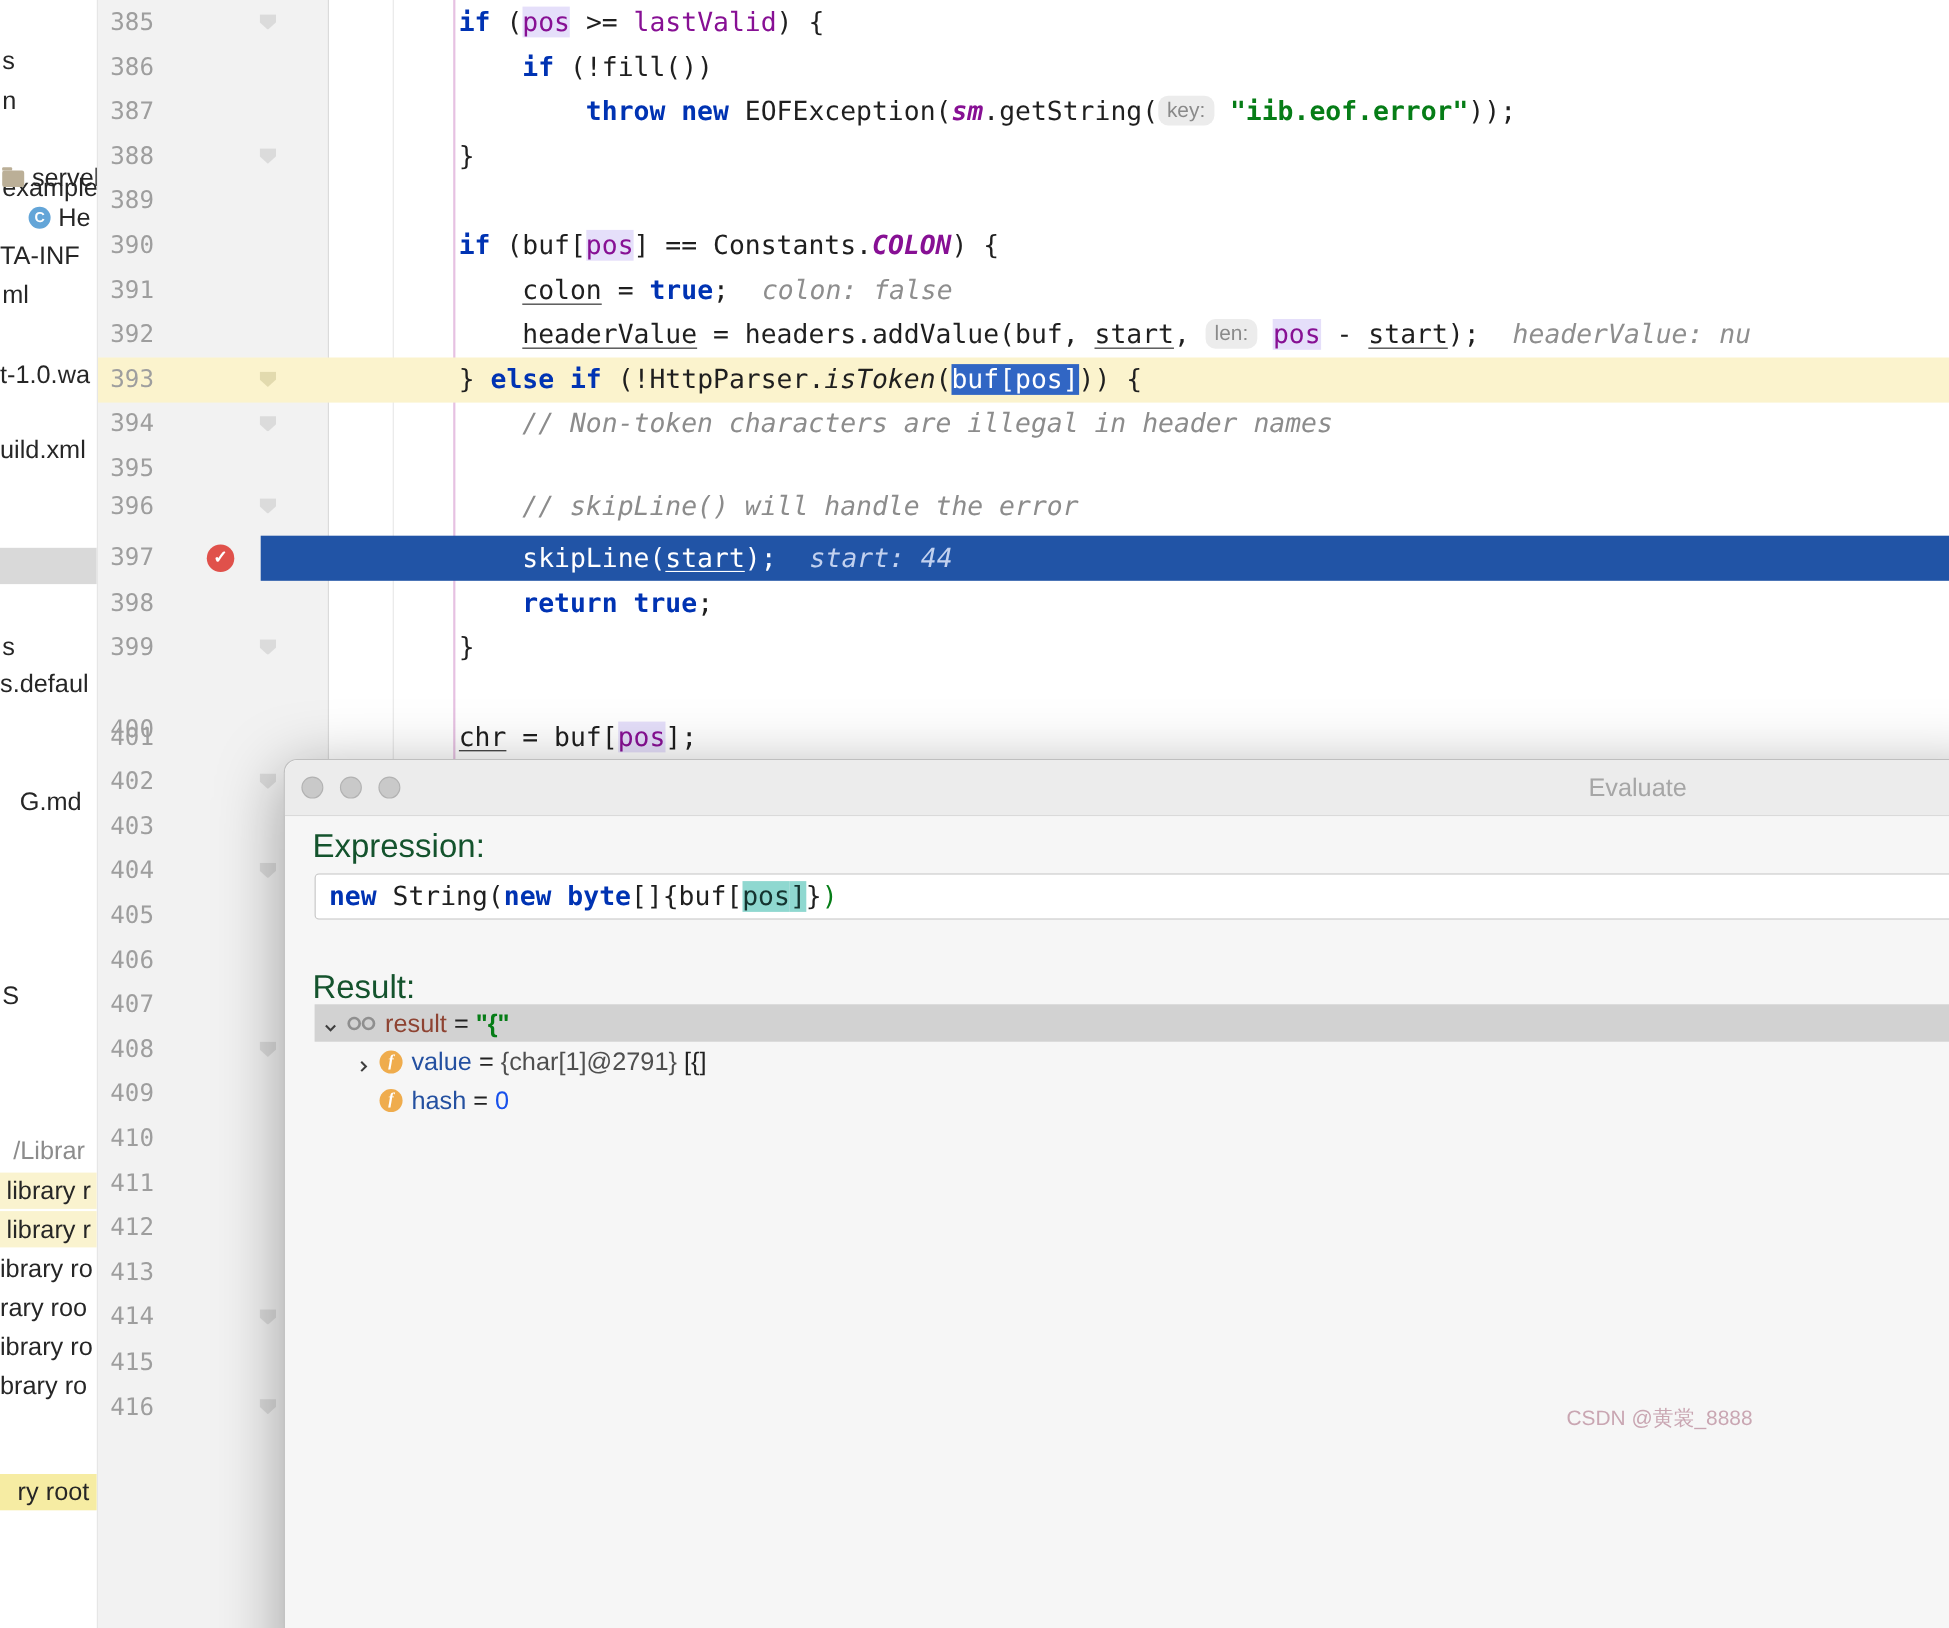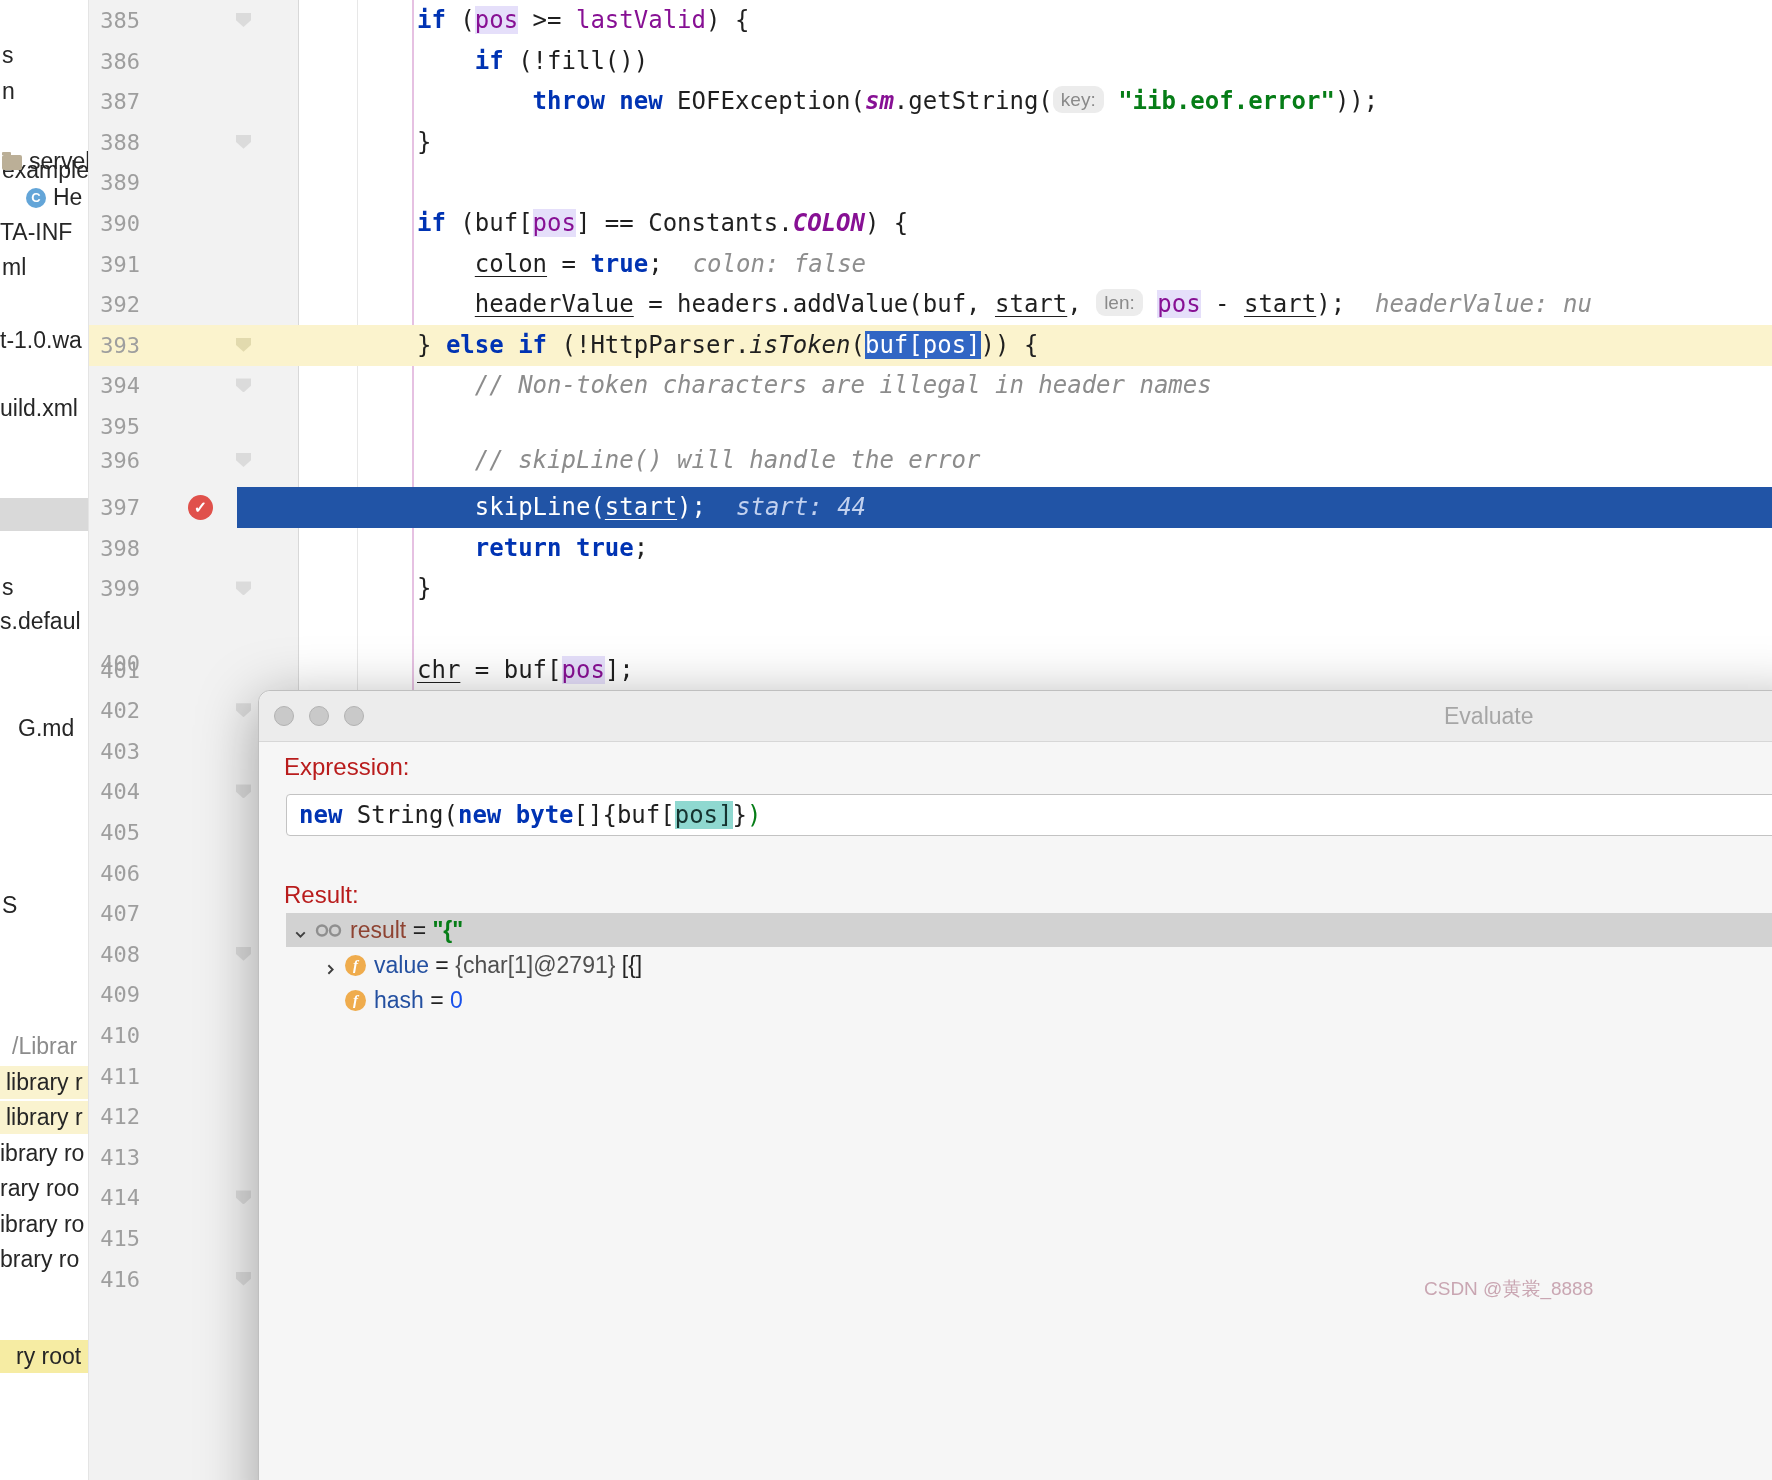--- a/index.html
+++ b/index.html
@@ -60,21 +60,21 @@
 
   
   .dialog{position:absolute;left:258px;top:690px;width:1560px;height:840px;background:#f6f6f6;
           border:1px solid #bfbfbf;border-radius:12px 12px 0 0;box-shadow:0 12px 60px rgba(0,0,0,.35);z-index:10;}
   .dlg-header{position:absolute;left:0;top:0;right:0;height:50px;background:#ececec;
               border-bottom:1px solid #d7d7d7;border-radius:12px 12px 0 0;}
   .tl{position:absolute;top:15px;width:20px;height:20px;border-radius:50%;background:#c9c9c9;
       border:1px solid #b2b2b2;box-sizing:border-box;}
   .tl.t1{left:15px}.tl.t2{left:50px}.tl.t3{left:85px}
   .dlg-title{position:absolute;left:1185px;top:0;line-height:50px;font-size:23px;color:#a6a6a6;}
-  .dlg-label{position:absolute;left:25px;font-size:24px;color:#b91c1c;}
+  .dlg-label{position:absolute;left:25px;font-size:30px;color:#14532d;}
   .expr-label{top:62px;}
   .result-label{top:190px;}
   .expr-input{position:absolute;left:27px;top:103px;height:42px;width:calc(100% - 27px);background:#fff;
               border:1px solid #c3c3c3;border-radius:4px;box-sizing:border-box;padding:0 12px;
               font:24px/40px "DejaVu Sans Mono",monospace;white-space:pre;overflow:hidden;color:#1f1f1f;}
   #tree{position:absolute;left:27px;right:0;top:222px;height:120px;}
   .tree-row{position:absolute;left:0;right:0;height:34px;display:flex;align-items:center;
             font-size:23px;color:#222;white-space:pre;}
   .tree-row.selected{background:#d2d2d2;}
   .indent-0{padding-left:6px;}

